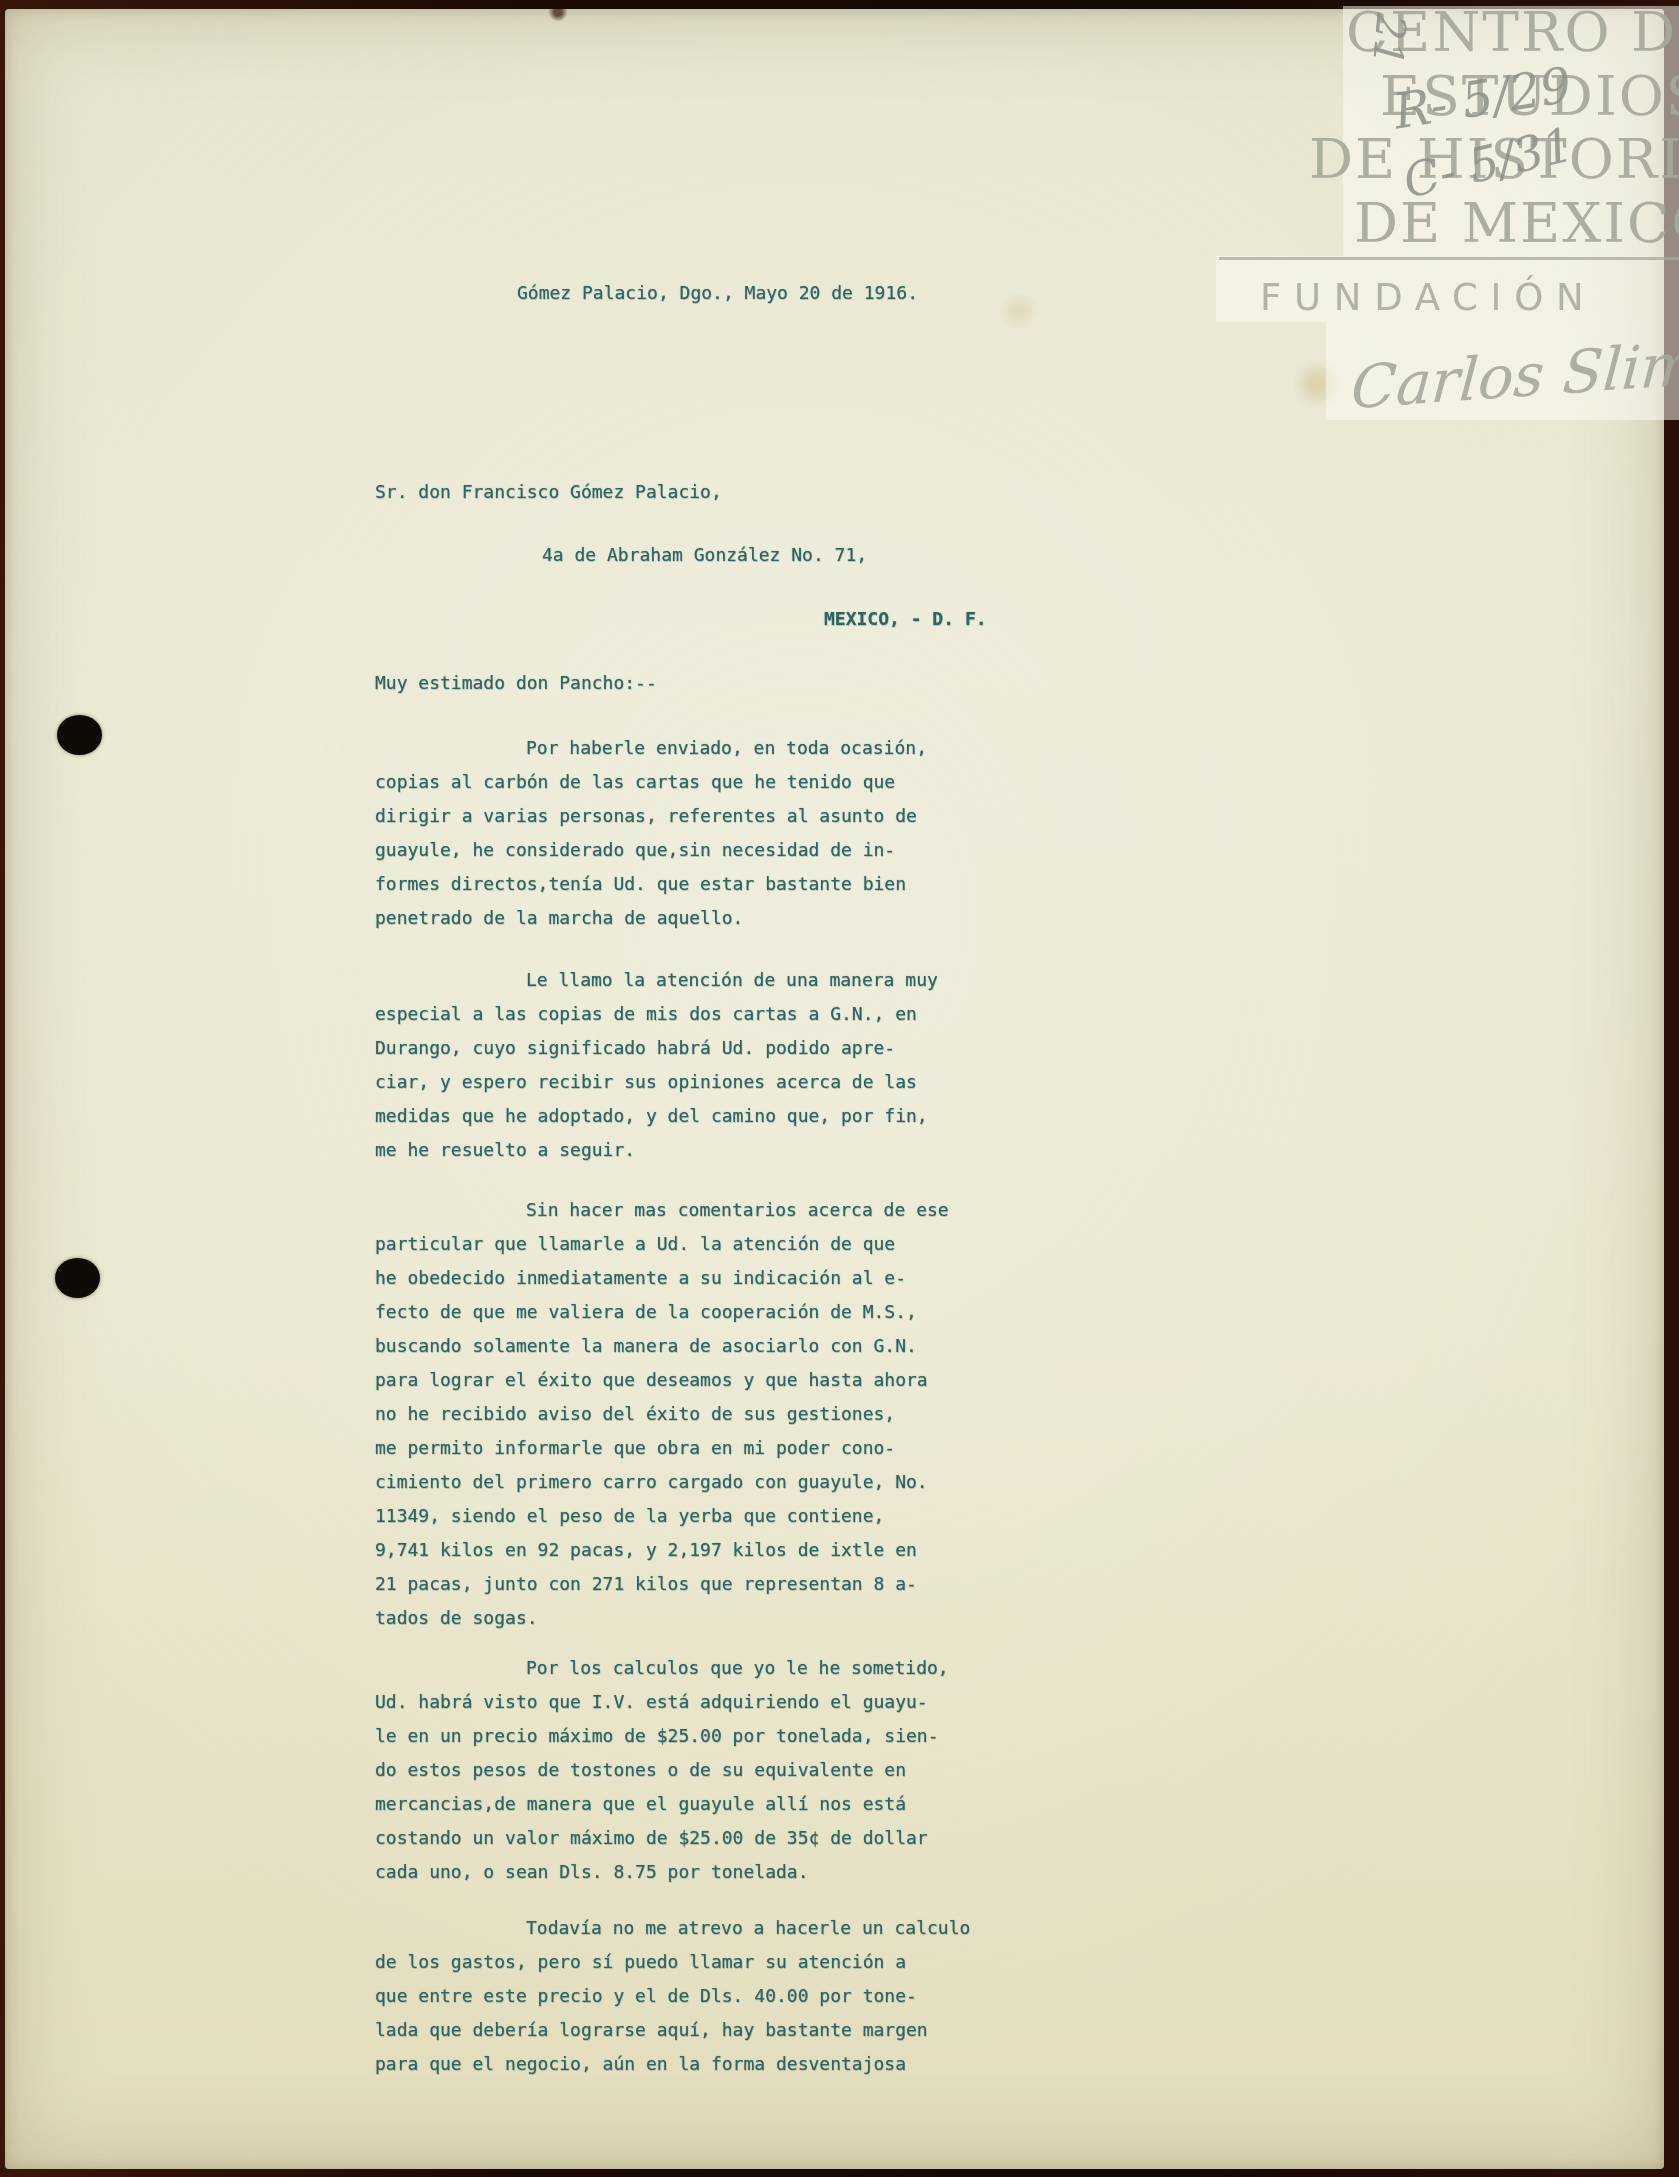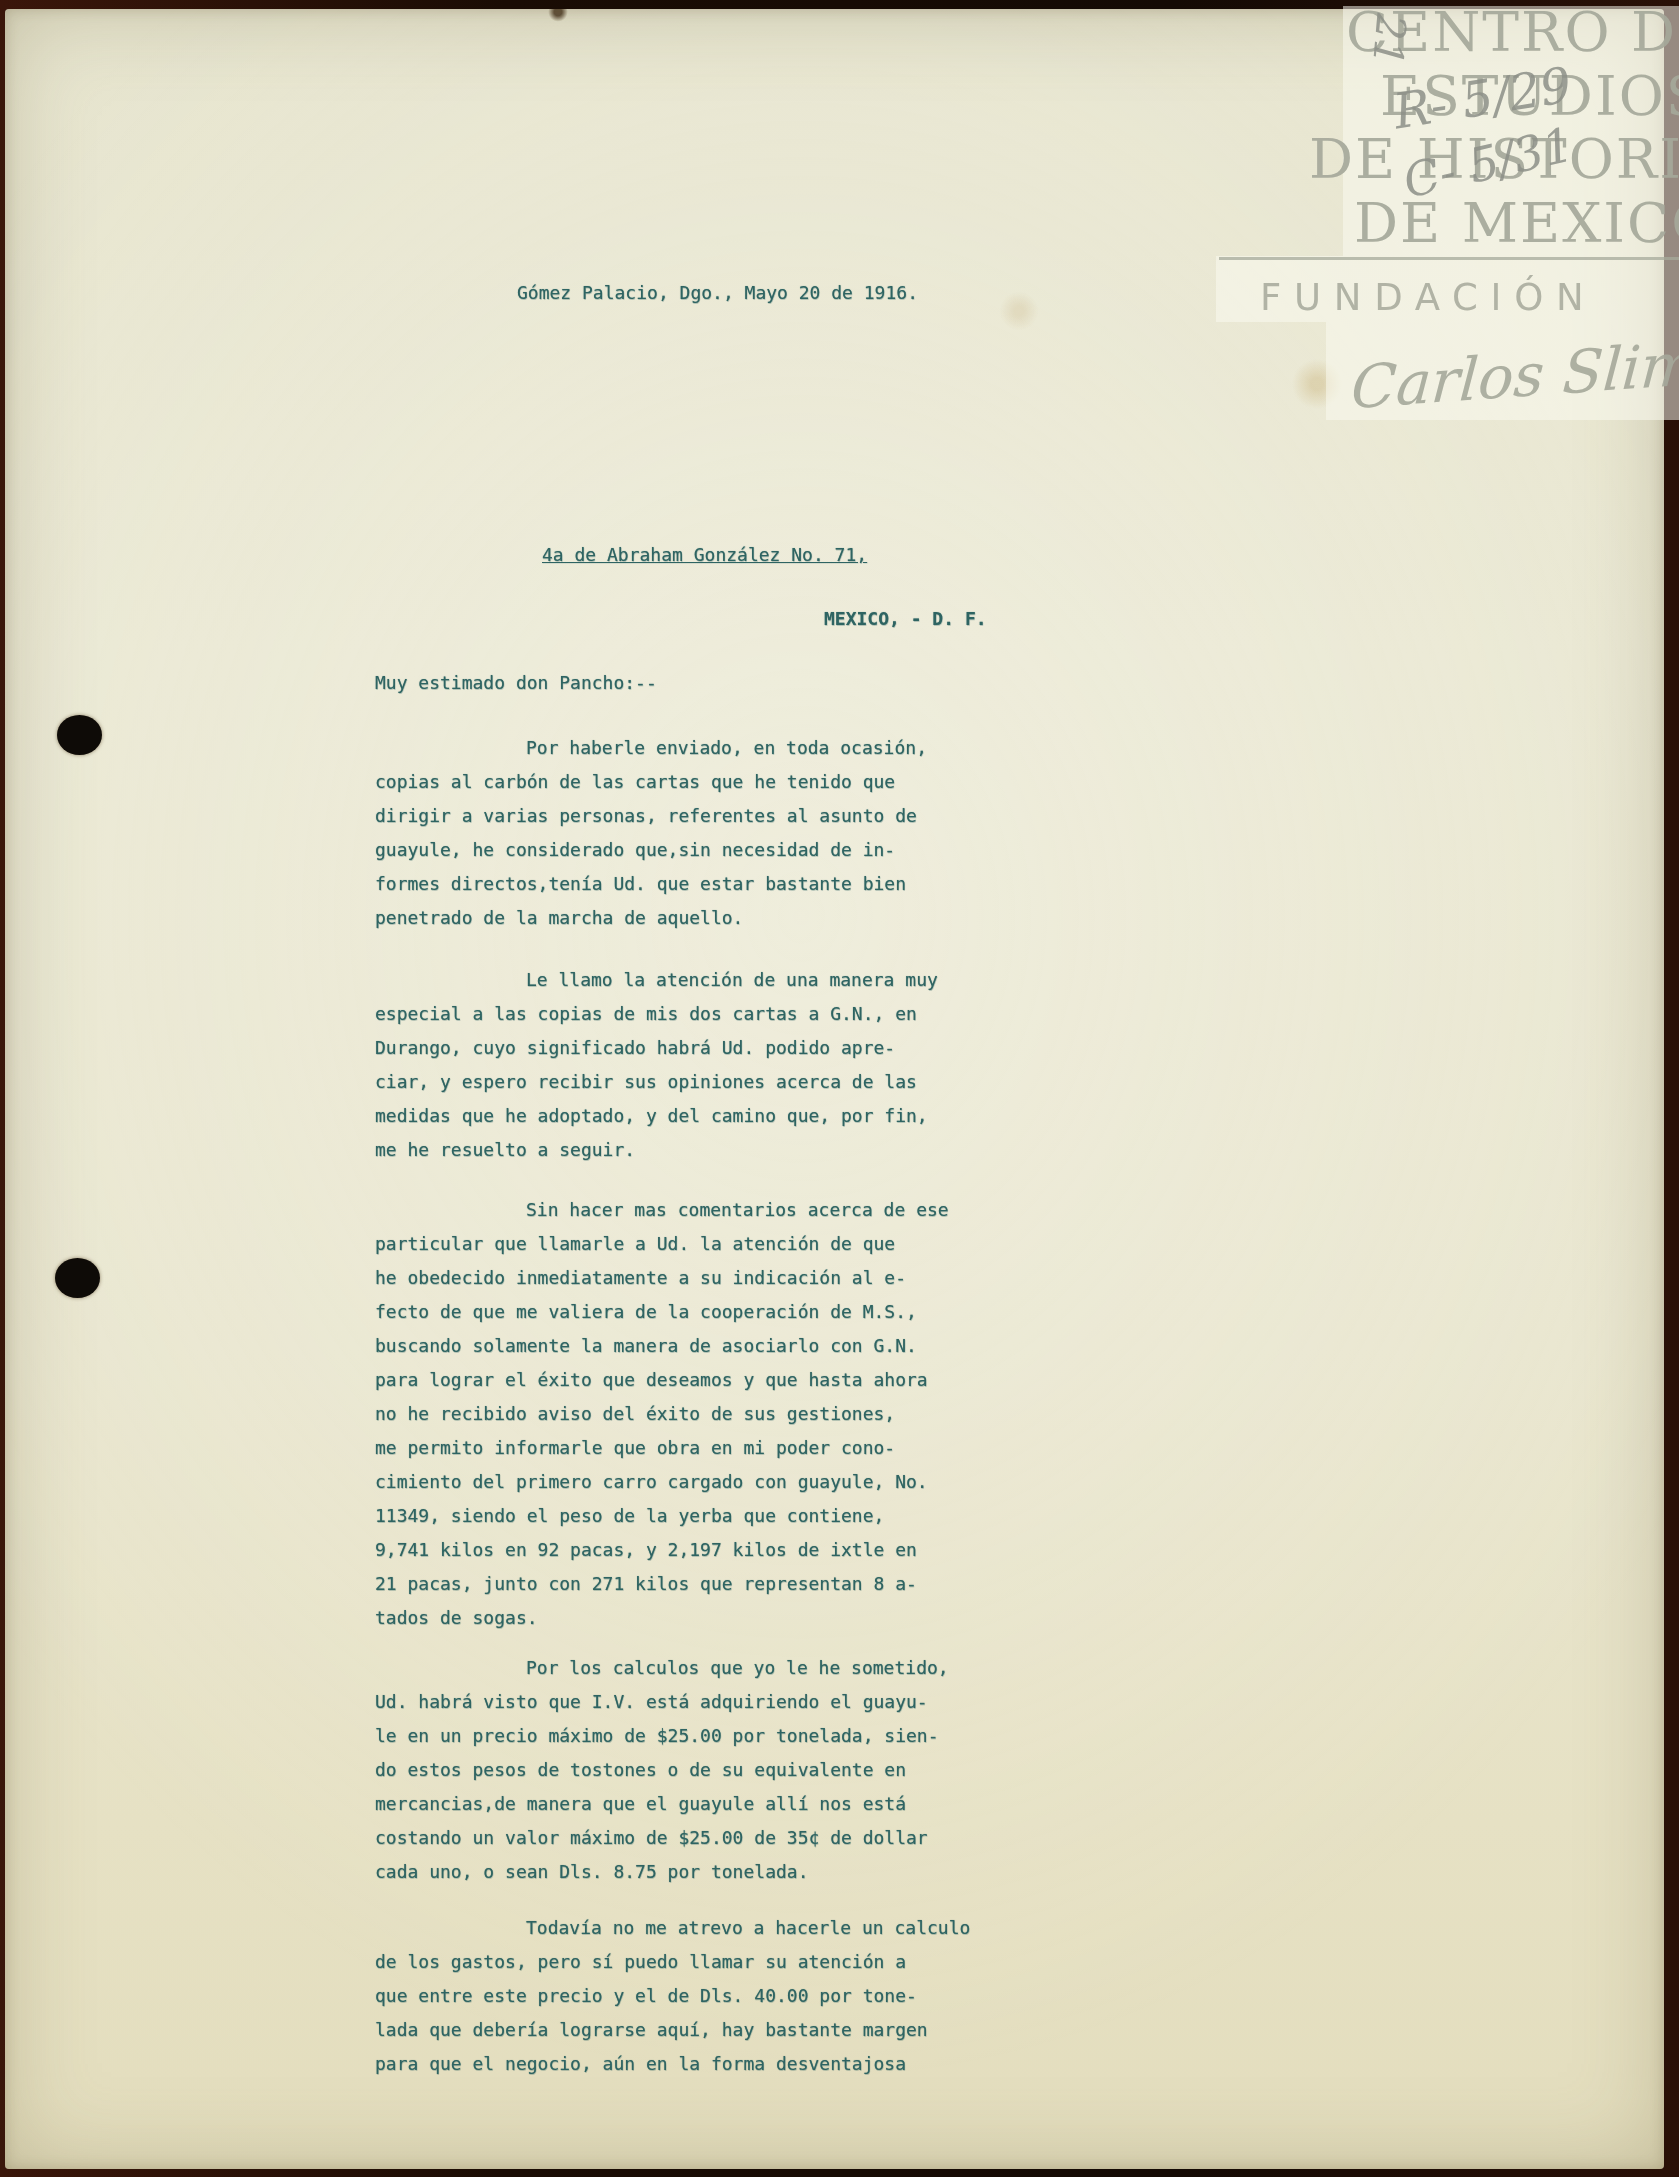--- a/index.html
+++ b/index.html
@@ -66,21 +66,22 @@
 <body>
 
 <div class="scan">
   <div class="page"></div>
 
   <div class="wm-box" style="left:1343px;top:5.9px;width:336px;height:250px;"></div>
   <div class="wm-box" style="left:1216px;top:256px;width:463px;height:66px;"></div>
   <div class="wm-box" style="left:1326px;top:322px;width:353px;height:98px;"></div>
 
   <div class="type" style="left:517px;top:276px;">Gómez Palacio, Dgo., Mayo 20 de 1916.</div>
-  <div class="type" style="left:542px;top:538px;text-decoration:underline;">4a de Abraham González No. 71,</div>
+  <div class="type" style="left:375px;top:475px;">Sr. don Francisco Gómez Palacio,</div>
+  <div class="type" style="left:542px;top:538px;">4a de Abraham González No. 71,</div>
   <div class="type" style="left:824px;top:602px;font-weight:bold;">MEXICO, - D. F.</div>
   <div class="type" style="left:375px;top:666px;">Muy estimado don Pancho:--</div>
 
   <div class="type para" style="left:375px;top:731px;"><div class="tline">Por haberle enviado, en toda ocasión,</div><div class="tline">copias al carbón de las cartas que he tenido que</div><div class="tline">dirigir a varias personas, referentes al asunto de</div><div class="tline">guayule, he considerado que,sin necesidad de in-</div><div class="tline">formes directos,tenía Ud. que estar bastante bien</div><div class="tline">penetrado de la marcha de aquello.</div></div>
   <div class="type para" style="left:375px;top:963px;"><div class="tline">Le llamo la atención de una manera muy</div><div class="tline">especial a las copias de mis dos cartas a G.N., en</div><div class="tline">Durango, cuyo significado habrá Ud. podido apre-</div><div class="tline">ciar, y espero recibir sus opiniones acerca de las</div><div class="tline">medidas que he adoptado, y del camino que, por fin,</div><div class="tline">me he resuelto a seguir.</div></div>
   <div class="type para" style="left:375px;top:1193px;"><div class="tline">Sin hacer mas comentarios acerca de ese</div><div class="tline">particular que llamarle a Ud. la atención de que</div><div class="tline">he obedecido inmediatamente a su indicación al e-</div><div class="tline">fecto de que me valiera de la cooperación de M.S.,</div><div class="tline">buscando solamente la manera de asociarlo con G.N.</div><div class="tline">para lograr el éxito que deseamos y que hasta ahora</div><div class="tline">no he recibido aviso del éxito de sus gestiones,</div><div class="tline">me permito informarle que obra en mi poder cono-</div><div class="tline">cimiento del primero carro cargado con guayule, No.</div><div class="tline">11349, siendo el peso de la yerba que contiene,</div><div class="tline">9,741 kilos en 92 pacas, y 2,197 kilos de ixtle en</div><div class="tline">21 pacas, junto con 271 kilos que representan 8 a-</div><div class="tline">tados de sogas.</div></div>
   <div class="type para" style="left:375px;top:1651px;"><div class="tline">Por los calculos que yo le he sometido,</div><div class="tline">Ud. habrá visto que I.V. está adquiriendo el guayu-</div><div class="tline">le en un precio máximo de $25.00 por tonelada, sien-</div><div class="tline">do estos pesos de tostones o de su equivalente en</div><div class="tline">mercancias,de manera que el guayule allí nos está</div><div class="tline">costando un valor máximo de $25.00 de 35¢ de dollar</div><div class="tline">cada uno, o sean Dls. 8.75 por tonelada.</div></div>
   <div class="type para" style="left:375px;top:1911px;"><div class="tline">Todavía no me atrevo a hacerle un calculo</div><div class="tline">de los gastos, pero sí puedo llamar su atención a</div><div class="tline">que entre este precio y el de Dls. 40.00 por tone-</div><div class="tline">lada que debería lograrse aquí, hay bastante margen</div><div class="tline">para que el negocio, aún en la forma desventajosa</div></div>
 
   <div class="wm-serif" style="left:1346px;top:7.8px;">CENTRO DE</div>

